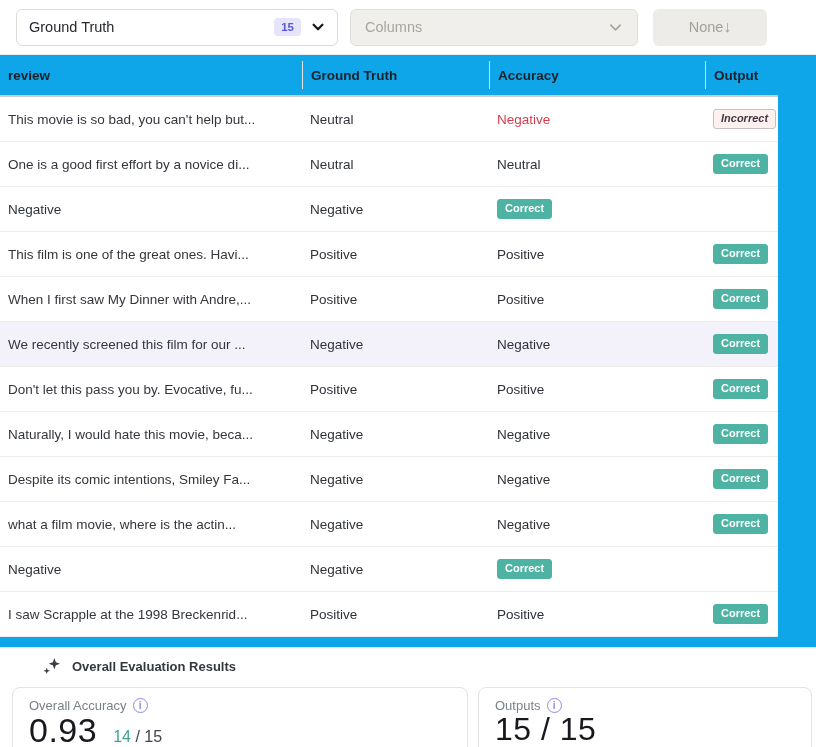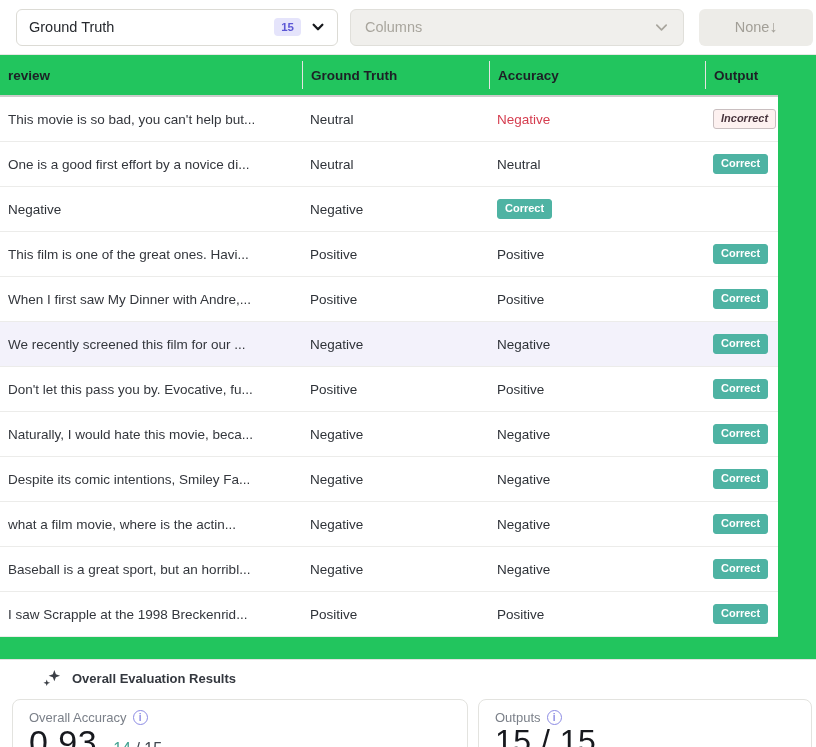--- a/index.html
+++ b/index.html
@@ -4,21 +4,21 @@
 <style>
   * { margin: 0; padding: 0; box-sizing: border-box; }
   html, body { background: #ffffff; }
   body {
     width: 816px; height: 747px;
     font-family: "Liberation Sans", sans-serif;
     color: #2e3238;
     position: relative;
     overflow: hidden;
   }
-  .app { width: 816px; height: 747px; position: relative; overflow: hidden; background:#22c55e; }
+  .app { width: 816px; height: 747px; position: relative; overflow: hidden; background:#0ea5e9; }
 
   
   .topbar {
     height: 55px;
     display: flex;
     align-items: center;
     border-bottom: 1px solid #e8e8e5;
     background: #fff;
   }
   .gt-dropdown {
@@ -34,21 +34,21 @@
   .gt-label { flex: 1; font-size: 14.5px; color: #26292e; }
   .count-badge {
     background: #e5e4fb; color: #5c57d5;
     font-size: 11.5px; font-weight: 700;
     padding: 3px 7px; border-radius: 4px;
     margin-right: 10px;
   }
   .chev-bold { width: 14px; height: 14px; stroke: #16181c; stroke-width: 2.6; fill: none; stroke-linecap: round; stroke-linejoin: round; }
   .columns-select {
     margin-left: 12px;
-    width: 334px; height: 37px;
+    width: 288px; height: 37px;
     background: #f0efec;
     border: 1px solid #e0dfda;
     border-radius: 6px;
     display: flex; align-items: center;
     padding: 0 14px;
     cursor: pointer;
   }
   .columns-label { flex: 1; font-size: 14.5px; color: #a8a59d; }
   .chev-thin { width: 15px; height: 15px; stroke: #a8a59d; stroke-width: 1.8; fill: none; stroke-linecap: round; stroke-linejoin: round; }
   .sort-button {
@@ -99,21 +99,21 @@
     border-radius: 3px;
     line-height: 1;
   }
   .badge-correct { background: #4eb3a3; color: #ffffff; border: 1px solid #4eb3a3; }
   .badge-incorrect { background: #fdf1f0; color: #47333c; border: 1px solid #c9bfc0; font-style: italic; }
 
   
   .footer {
     position: absolute;
     left: 0; right: 0; bottom: 0;
-    height: 88px;
+    height: 100px;
     background: #ffffff;
     border-top: 1px solid #e3e3e1;
   }
   .footer-header {
     display: flex; align-items: center; gap: 11px;
     padding: 9px 0 0 42px;
   }
   .sparkles { width: 19px; height: 19px; }
   .footer-title { font-size: 13px; font-weight: 700; color: #34383f; }
   .cards {
@@ -242,21 +242,20 @@
     </div>
 
     <div class="trow">
       <div class="td review">what a film movie, where is the actin...</div>
       <div class="td">Negative</div>
       <div class="td">Negative</div>
       <div class="td"><span class="badge badge-correct">Correct</span></div>
     </div>
 
     <div class="trow">
-      <div class="td review">Baseball is a great sport, but an horribl...</div>
       <div class="td">Negative</div>
       <div class="td">Negative</div>
       <div class="td"><span class="badge badge-correct">Correct</span></div>
     </div>
 
     <div class="trow">
       <div class="td review">I saw Scrapple at the 1998 Breckenrid...</div>
       <div class="td">Positive</div>
       <div class="td">Positive</div>
       <div class="td"><span class="badge badge-correct">Correct</span></div>

